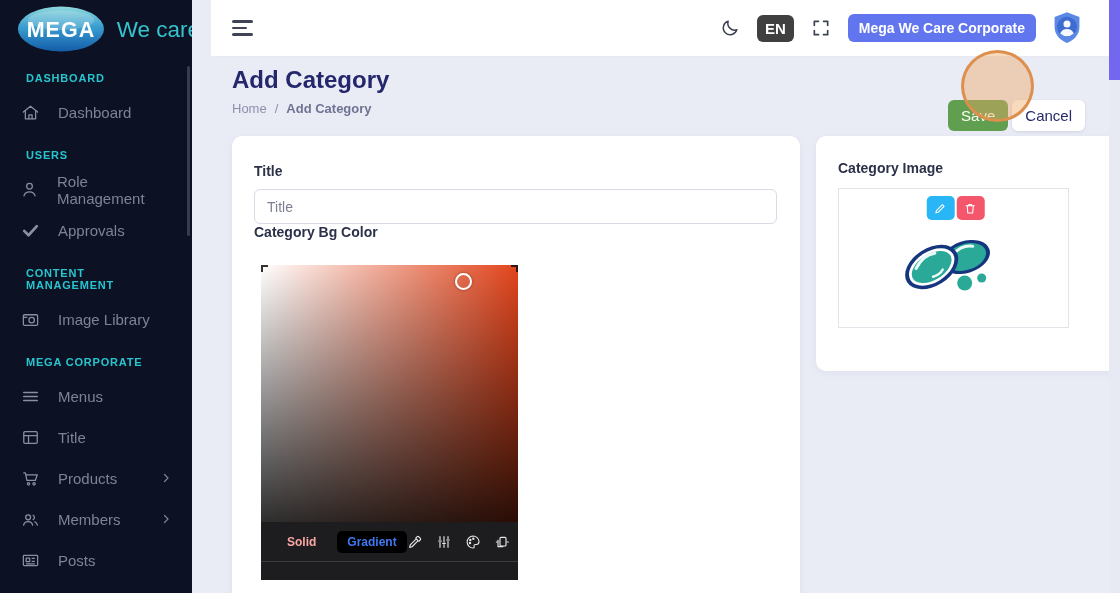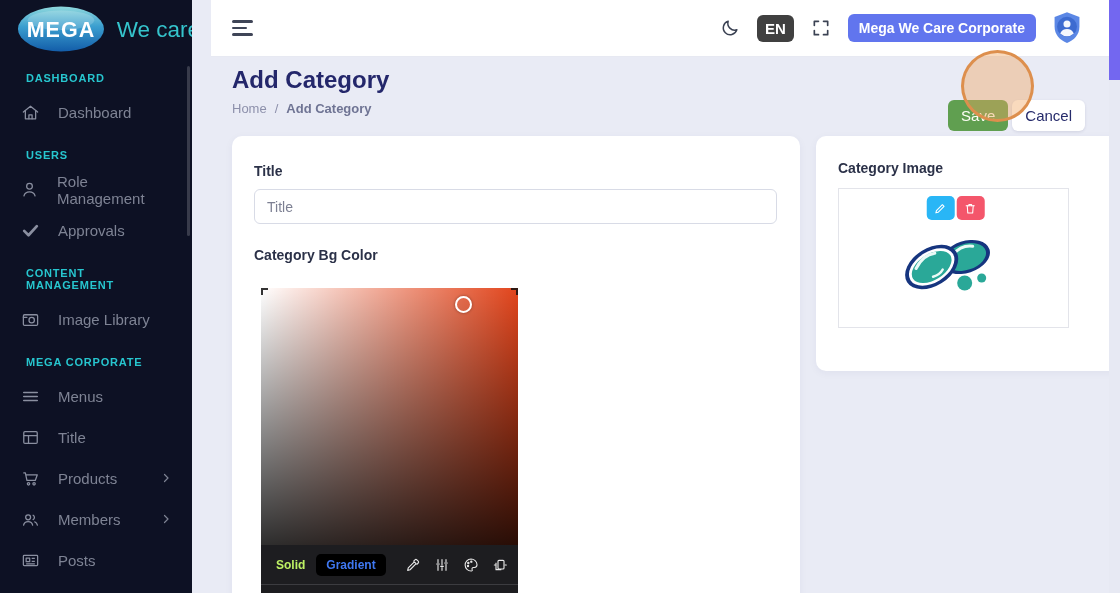--- a/index.html
+++ b/index.html
@@ -45,37 +45,37 @@
   .btn-cancel { background:#ffffff; color:#262b6b; box-shadow:0 1px 3px rgba(40,40,90,.12); }
   .click-indicator { position:absolute; left:961px; top:50px; width:73px; height:72px; border-radius:50%; border:3px solid #dd8f4d; background:rgba(240,166,98,.42); z-index:50; pointer-events:none; }
 
   
   .card { position:absolute; background:#fff; border-radius:10px; box-shadow:0 2px 8px rgba(40,40,90,.05); }
   .card-form { left:21px; top:80px; width:568px; height:620px; padding:26px 22px; }
   .card-image { left:605px; top:80px; width:312px; height:235px; padding:24px 22px; }
   .field-label { font-size:14px; font-weight:bold; color:#2b3148; }
   .text-input { margin-top:9px; width:523px; height:35px; border:1px solid #d8dbe6; border-radius:6px; padding:0 12px; font-size:14px; color:#2b3148; outline:none; background:#fff; }
   .text-input::placeholder { color:#7d8093; }
-  .bg-color-label { margin-top:23px; }
+  .bg-color-label { }
 
   
   .color-picker { margin:25px 0 0 7px; width:257px; }
   .saturation { position:relative; width:257px; height:257px;
      background:
        linear-gradient(to bottom, rgba(0,0,0,0) 0%, rgba(0,0,0,.82) 100%),
        linear-gradient(to right, #ffffff 0%, rgba(255,255,255,0) 100%),
        #e2451c; }
   .corner-mark { position:absolute; width:7px; height:7px; border-color:#111; border-style:solid; opacity:.85; }
   .corner-tl { left:0; top:0; border-width:2px 0 0 2px; }
   .corner-tr { right:0; top:0; border-width:2px 2px 0 0; }
   .sat-cursor { position:absolute; left:194px; top:8px; width:17px; height:17px; border:2.5px solid #fff; border-radius:50%; box-shadow:0 0 3px rgba(0,0,0,.4); }
   .picker-panel { background:#1d1d20; width:257px; }
   .picker-tabs { display:flex; align-items:center; padding:9px 10px 8px 10px; }
-  .tab-solid { color:#bef264; font-size:12px; font-weight:bold; padding:4px 5px; cursor:pointer; }
-  .tab-gradient { background:#000; color:#3f78f2; font-size:12px; font-weight:bold; padding:4px 10px; border-radius:5px; margin-left:6px; cursor:pointer; }
+  .tab-solid { color:#fca5a5; font-size:12px; font-weight:bold; padding:4px 5px; cursor:pointer;margin-left:11px; }
+  .tab-gradient { background:#000; color:#3f78f2; font-size:12px; font-weight:bold; padding:4px 10px; border-radius:5px; margin-left:16px; cursor:pointer; }
   .picker-tools { margin-left:auto; display:flex; gap:13px; align-items:center; }
   .ptool { color:#e8e8e8; cursor:pointer; display:flex; }
   .ptool svg { width:16px; height:16px; }
   .picker-divider { height:1px; background:#3c3c40; }
   .picker-controls { display:flex; align-items:center; padding:8px 10px 10px 8px; color:#fff; }
 
   
   .image-box { margin-top:12px; width:231px; height:140px; border:1px solid #e3e4ea; position:relative; }
   .image-actions { position:absolute; left:50%; transform:translateX(-47%); top:7px; display:flex; gap:2px; }
   .mini-btn { width:28px; height:24px; border-radius:5px; display:flex; align-items:center; justify-content:center; color:#fff; cursor:pointer; }

